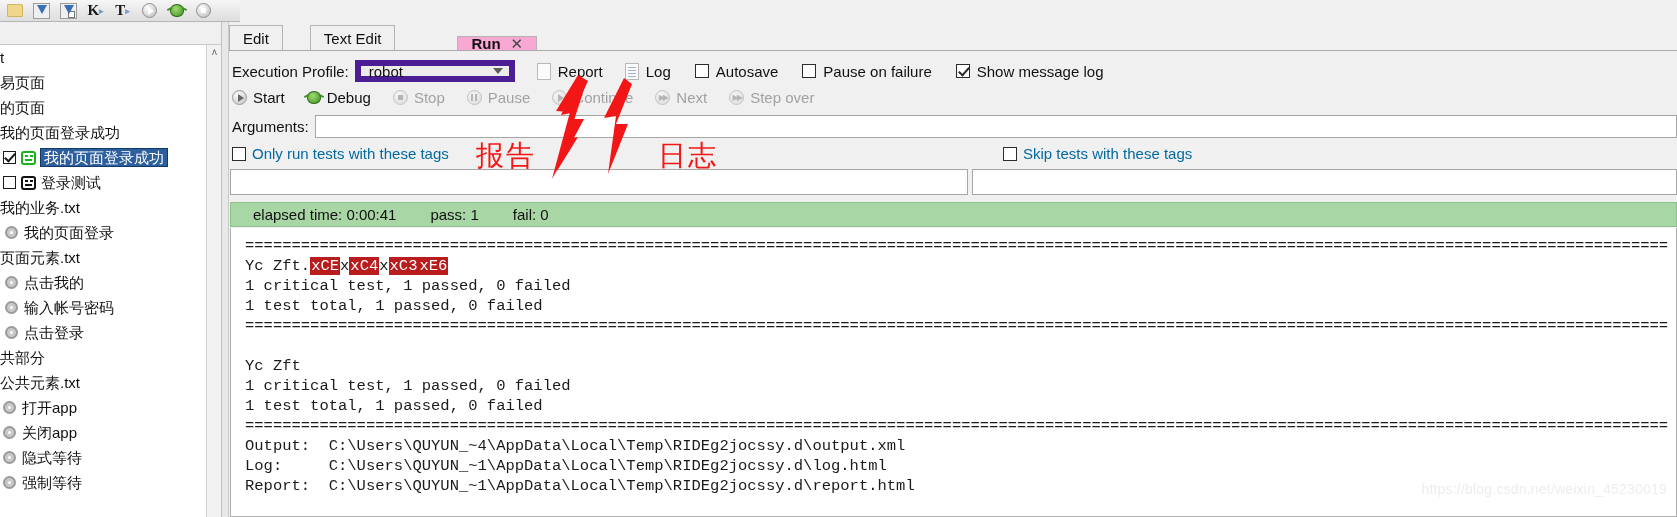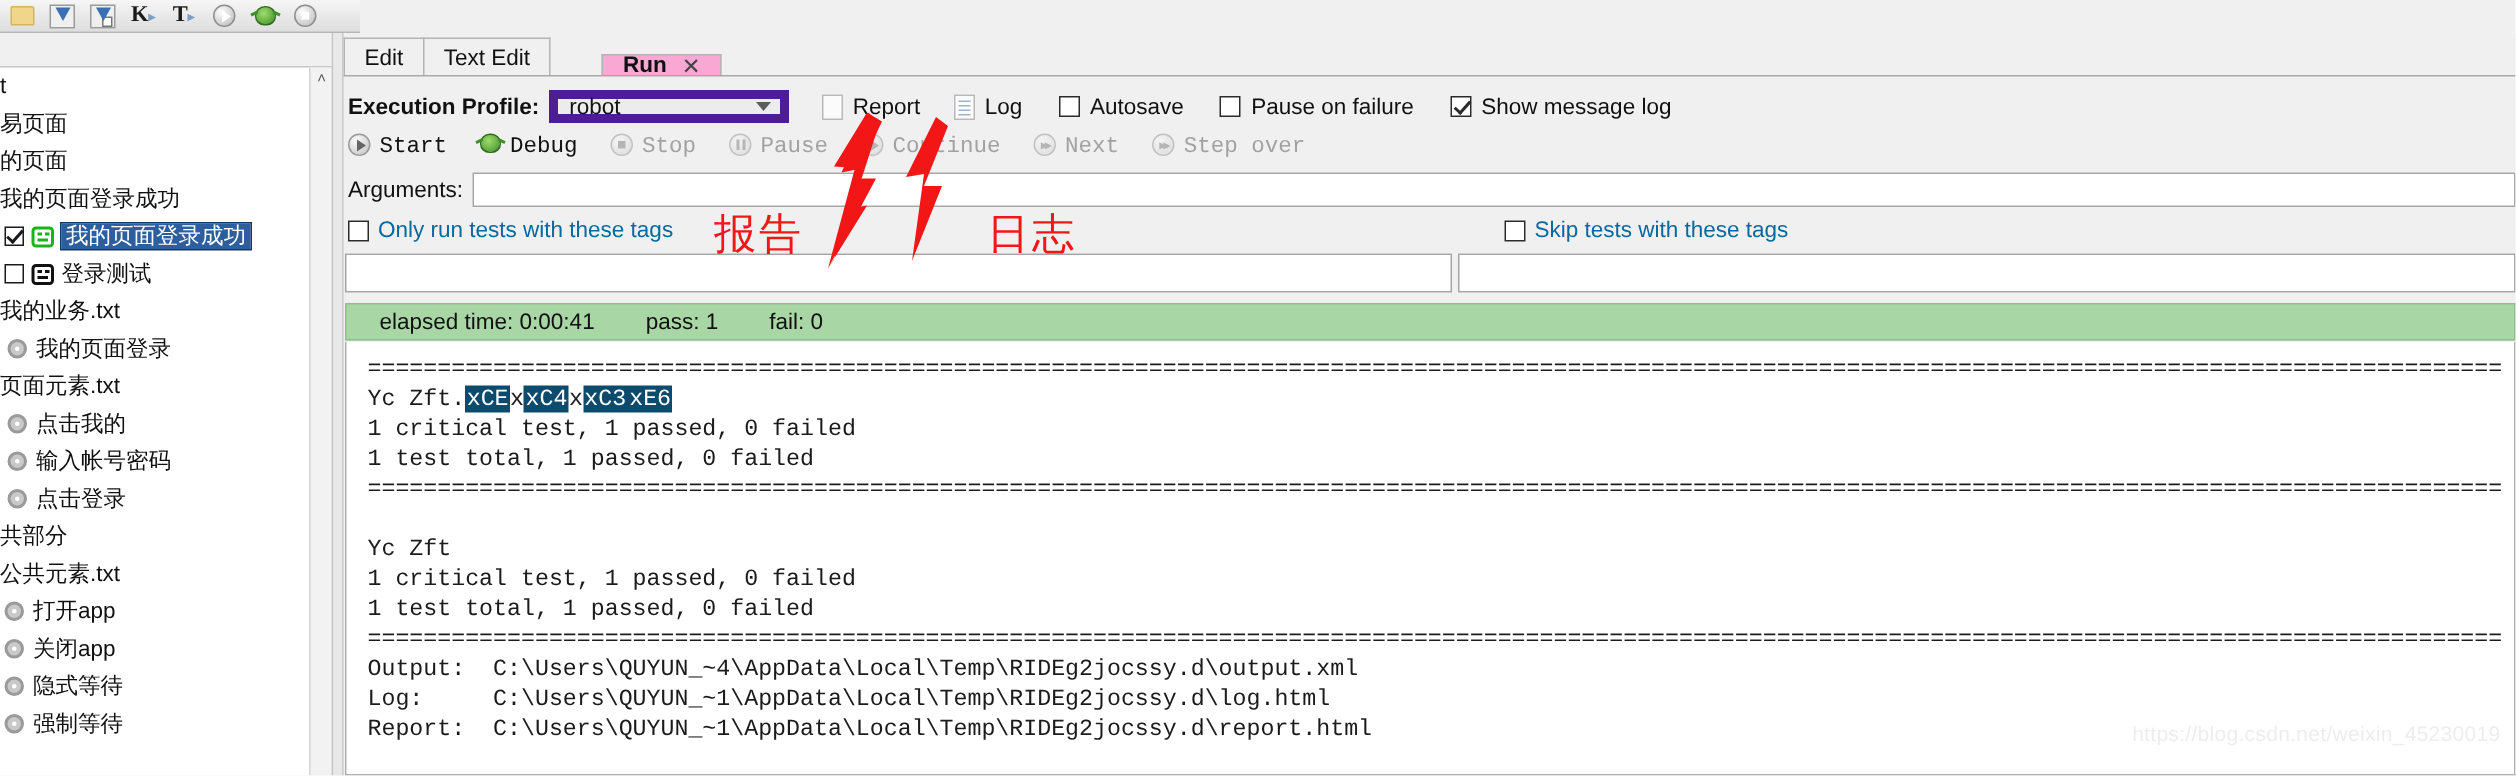--- a/index.html
+++ b/index.html
@@ -182,21 +182,21 @@
   .gutter {
     position: absolute; left: 0; top: 0; width: 7px; height: 495px;
     background: #e8e8e8; border-right: 1px solid #c9c9c9;
   }
 
   
   .tabbar {
     position: absolute; left: 7px; top: 3px;
     height: 26px; width: 1448px;
     border-bottom: 1px solid #a9a9a9;
-    display: flex; align-items: flex-end;
+    display: flex; align-items: flex-end; gap: 28px;
   }
   .tab {
     height: 25px; padding: 0 13px;
     display: flex; align-items: center;
     font-size: 15px; color: #111;
     background: #f0f0f0;
     border: 1px solid #b4b4b4;
     border-bottom: none;
     margin-right: -1px;
   }
@@ -210,21 +210,21 @@
     margin-left: 10px; font-size: 15px; color: #444; font-weight: normal;
   }
 
   
   .row-exec {
     position: absolute; left: 7px; top: 36px;
     width: 1448px; height: 26px;
     display: flex; align-items: center;
     font-size: 15px; color: #111;
   }
-  .lbl-exec { margin-left: 3px; font-weight: bold; }
+  .lbl-exec { margin-left: 3px; }
   .combo {
     margin-left: 6px;
     width: 160px; height: 22px;
     background: #ececec;
     border: 6px solid #4c1d95;
     display: flex; align-items: center; justify-content: space-between;
     padding: 0 6px 0 8px;
     font-size: 15px;
   }
   .combo .chev {
@@ -265,21 +265,21 @@
     transform: rotate(42deg);
   }
 
   
   .row-run {
     position: absolute; left: 7px; top: 62px;
     width: 1448px; height: 27px;
     display: flex; align-items: center;
     font-size: 15px;
   }
-  .run-btn { display: flex; align-items: flex-start; gap: 6px; margin-left: 22px; color: #111; font-family: Liberation Mono, monospace; }
+  .run-btn { display: flex; align-items: center; gap: 6px; margin-left: 22px; color: #111; }
   .run-btn.dis { color: #a2a2a2; }
   .rb-circ {
     width: 15px; height: 15px; border-radius: 50%;
     background: radial-gradient(circle at 35% 30%, #fcfcfc, #c0c0c0);
     border: 1px solid #9a9a9a;
     display: flex; align-items: center; justify-content: center;
     flex: 0 0 auto;
   }
   .rb-circ.dis { background: radial-gradient(circle at 35% 30%, #f4f4f4, #dcdcdc); border-color: #c2c2c2; }
   .rb-circ .tri {
@@ -346,21 +346,21 @@
     padding: 8px 0 0 14px;
   }
   .cline {
     font-family: "Liberation Mono", "DejaVu Sans Mono", monospace;
     font-size: 15.5px;
     line-height: 20px;
     color: #1b1b1b;
     white-space: pre;
   }
   .cline.blank { height: 20px; }
-  .hl { background: #0c4a6e; color: #ffffff; padding: 0 1px; }
+  .hl { background: #b91c1c; color: #ffffff; padding: 0 1px; }
 
   
   .anno-text {
     position: absolute;
     color: #f21616;
     font-size: 28px;
     font-family: "DejaVu Sans", sans-serif;
     letter-spacing: 2px;
   }
   .arrow { position: absolute; }

